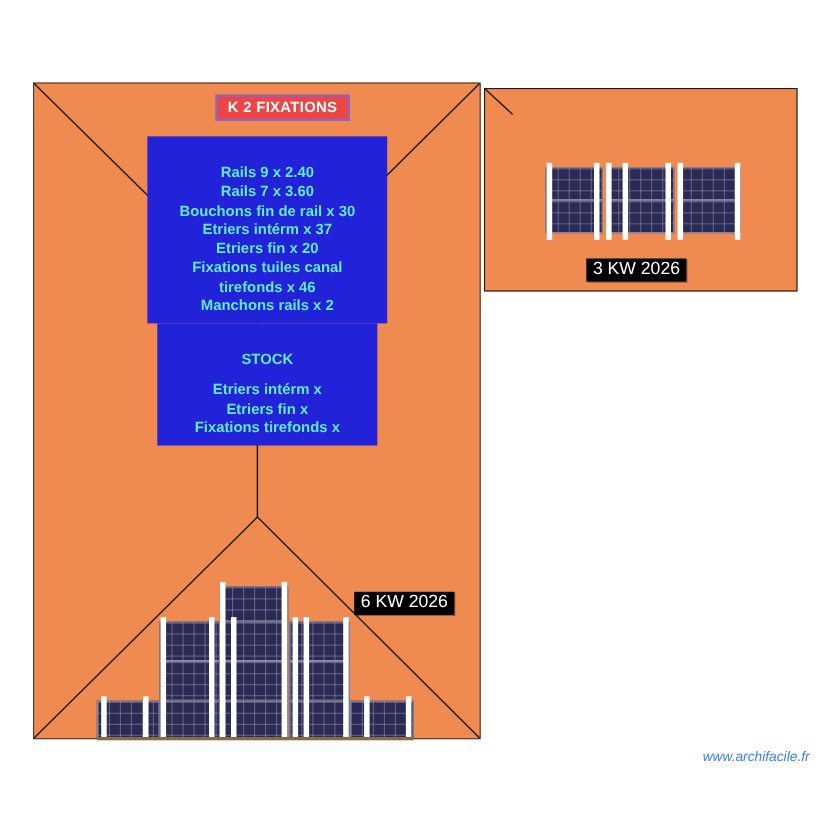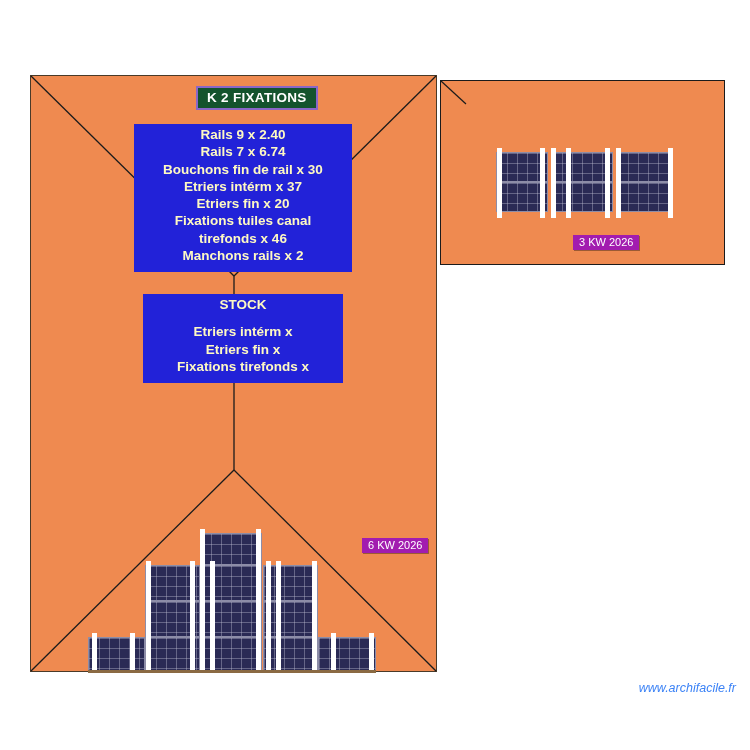--- a/index.html
+++ b/index.html
@@ -26,52 +26,51 @@
     background:#ef8a50;
     border:1.5px solid #1b1b1b;
     box-sizing:border-box;
   }
 
   .hiplines{position:absolute;left:0;top:0;width:750px;height:750px;pointer-events:none;}
 
   
   .titlebox{
     position:absolute;
-    background:#14532d;
+    background:#ef4444;
     border:2px solid #8a66c8;
     color:#ffffff;
     font-weight:bold;
     font-size:13.5px;
     letter-spacing:.3px;
     padding:2px 9px 3px 9px;
     white-space:nowrap;
   }
   .infobox{
     position:absolute;
     background:#2222d8;
-    color:#fef9c3;
+    color:#5eead4;
     font-weight:bold;
     text-align:center;
     line-height:1.28;
     font-size:13.5px;
-    padding:2px 10px 8px 10px;
+    padding:24px 10px 8px 10px;
     box-sizing:border-box;
   }
   .infobox .hdr{display:block;font-size:13.5px;margin-bottom:10px;}
   .infobox .ln{display:block;white-space:nowrap;}
 
   .redlabel{
     position:absolute;
-    background:#a21caf;
+    background:#000000;
     color:#ffffff;
-    font-size:11px;
+    font-size:16px;
     padding:1px 6px 2px 6px;
     white-space:nowrap;
     box-shadow:1px 1px 0 rgba(0,0,0,.35);
-    margin-left:40px;
   }
 
   .footer{
     position:absolute;
     right:14px;bottom:55px;
     font-size:12.5px;
     color:#3b82f6;
     font-style:italic;
   }
 
@@ -173,21 +172,21 @@
 
     <div class="ground" style="left:88px;top:670px;width:288px;"></div>
   </div>
 
   <div class="redlabel" style="left:322px;top:538px;">6 KW 2026</div>
 
   <div class="titlebox" style="left:196px;top:86px;">K 2 FIXATIONS</div>
 
   <div class="infobox" style="left:134px;top:124px;width:218px;">
     <span class="ln">Rails 9 x 2.40</span>
-    <span class="ln">Rails 7 x 6.74</span>
+    <span class="ln">Rails 7 x 3.60</span>
     <span class="ln">Bouchons fin de rail  x 30</span>
     <span class="ln">Etriers  intérm  x 37</span>
     <span class="ln">Etriers fin  x 20</span>
     <span class="ln">Fixations tuiles canal</span>
     <span class="ln">tirefonds x 46</span>
     <span class="ln">Manchons rails  x 2</span>
   </div>
 
   <div class="infobox" style="left:143px;top:294px;width:200px;text-align:center;">
     <span class="hdr">STOCK</span>

